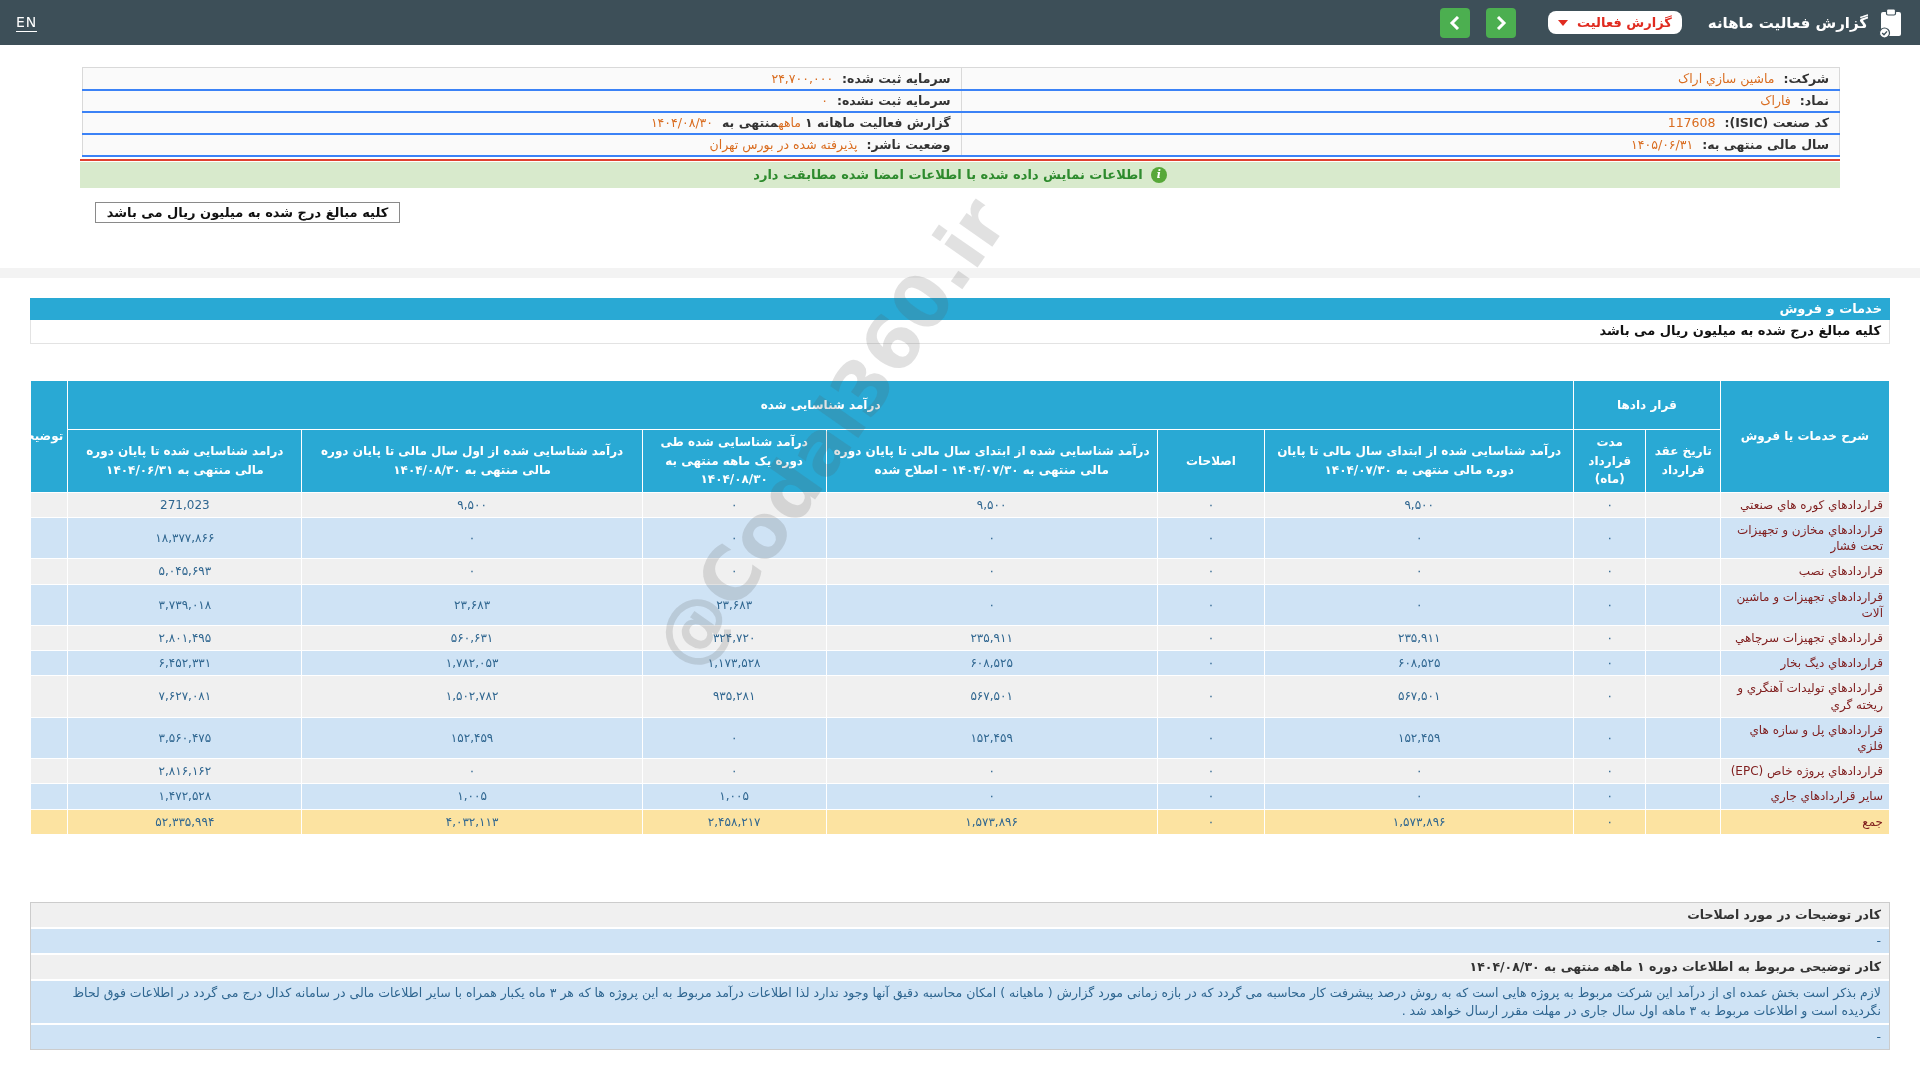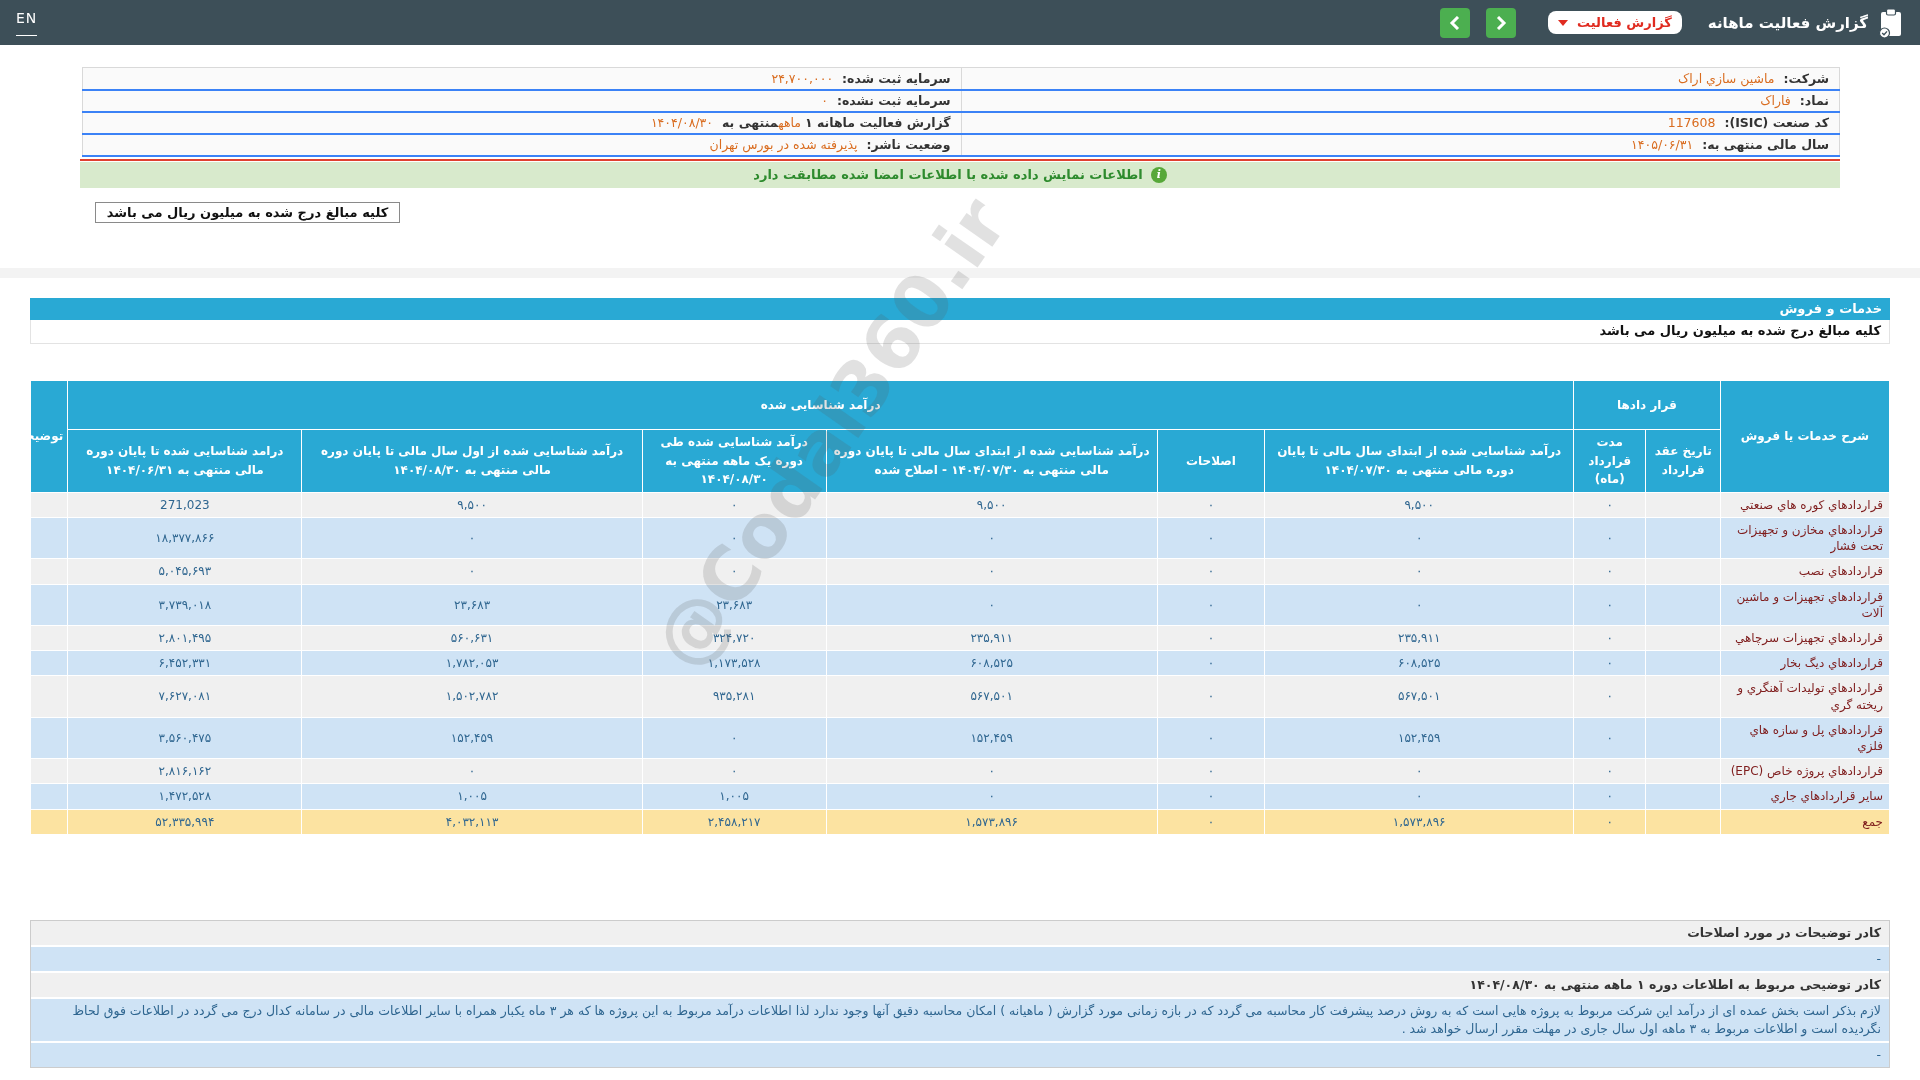--- a/index.html
+++ b/index.html
@@ -21,21 +21,21 @@
     align-items:center; gap:9px; cursor:pointer; margin-left:22px;
   }
   .report-dd .dd-label { color:#e02b20; font-size:13px; font-weight:bold; white-space:nowrap; }
   .caret-down { width:0; height:0; border-left:5px solid transparent; border-right:5px solid transparent; border-top:6px solid #e02b20; }
   .nav-btn {
     width:30px; height:30px; border:none; border-radius:4px; background:#4caf50;
     display:flex; align-items:center; justify-content:center; cursor:pointer; margin-left:6px; padding:0;
   }
   .lang-toggle {
     margin-right:auto; color:#fff; font-size:14px; border-bottom:1px solid #fff;
-    padding-bottom:9px; cursor:pointer; letter-spacing:1px;
+    padding-bottom:1px; cursor:pointer; letter-spacing:1px;
   }
   
   .info-table {
     width:1758px; margin:22px 80px 0; border-collapse:collapse;
     border:1px solid #d9d9d9; background:#fafafa;
   }
   .info-table td {
     width:50%; border-bottom:2px solid #3b82f6; padding:2px 10px;
     font-size:12.5px; height:22px; text-align:right; vertical-align:middle;
   }
@@ -86,21 +86,21 @@
   tr.row-blue td { background:#cfe3f5; }
   tr.row-total td { background:#fce3a1; }
   table.sales td.lbl { text-align:right; color:#7f1d1d; padding-right:6px; }
   .watermark {
     position:absolute; left:520px; top:10px; width:560px; text-align:center;
     transform:rotate(-55deg); font-size:74px; font-weight:bold;
     color:rgba(90,90,90,0.18); pointer-events:none; z-index:3; white-space:nowrap;
     direction:ltr;
   }
   
-  .notes { margin-top:85px; border:1px solid #ccc; }
+  .notes { margin-top:67px; border:1px solid #ccc; }
   .note-row {
     padding:3px 8px; border-bottom:2px solid #fff; text-align:right;
     font-size:12.5px; min-height:22px; line-height:1.45;
   }
   .note-row.n-gray { background:#f0f0f0; color:#333; font-weight:bold; }
   .note-row.n-blue { background:#cfe3f5; color:#2f6690; }
   .note-row:last-child { border-bottom:none; }
 </style>
 </head>
 <body>

